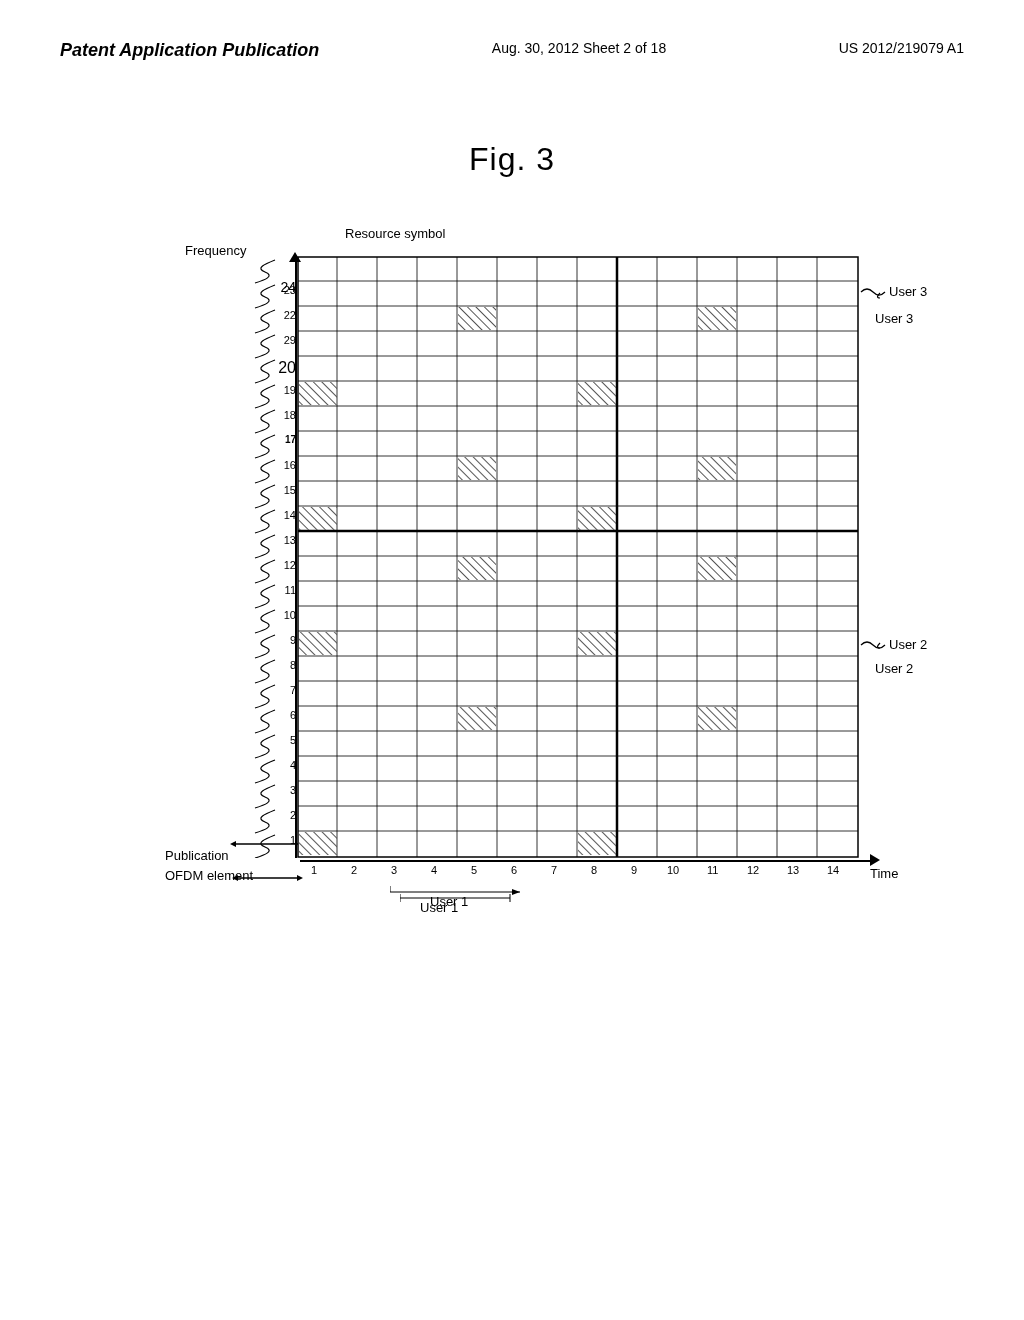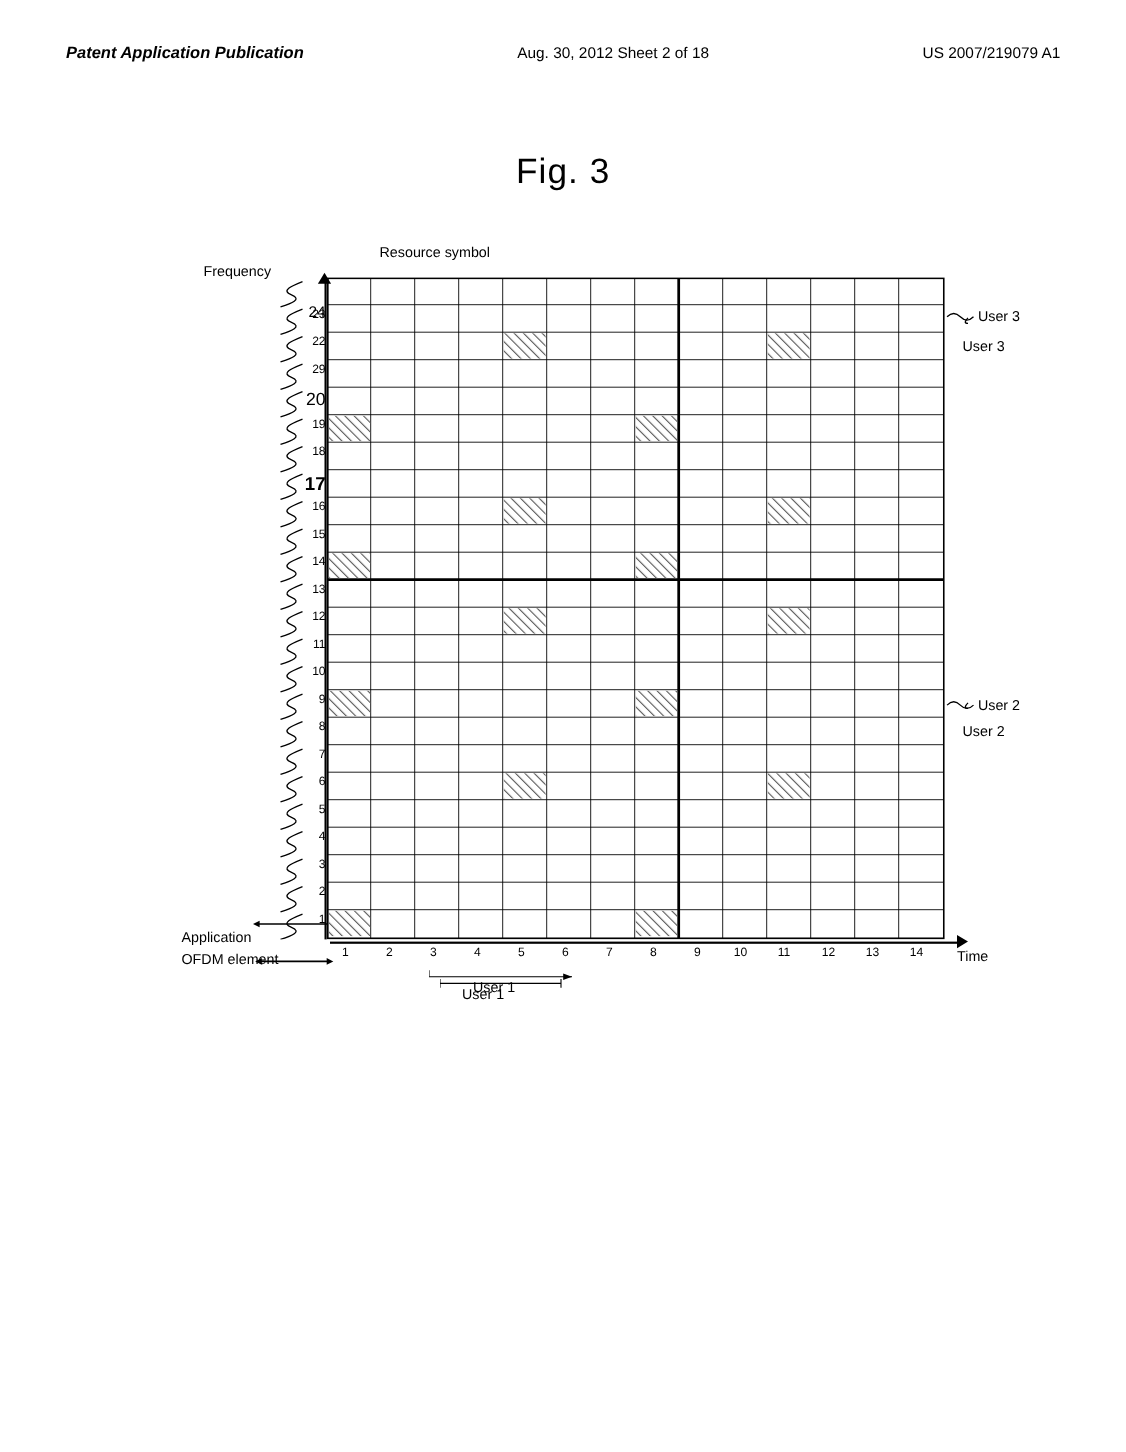--- a/index.html
+++ b/index.html
@@ -16,21 +16,21 @@
       display: flex;
       justify-content: space-between;
       align-items: flex-start;
       padding: 40px 60px 0 60px;
       font-size: 14px;
     }
 
     .header-left {
       font-style: italic;
       font-weight: bold;
-      font-size: 15px;
+      font-size: 18px;
       text-align: right;
     }
 
     .header-center {
       font-size: 14px;
       text-align: right;
     }
 
     .header-right {
       font-size: 14px;
@@ -94,21 +94,21 @@
       border-left: 10px solid #000;
     }
 
   </style>
 </head>
 <body>
 
 <div class="header">
   <div class="header-left">Patent Application Publication</div>
   <div class="header-center">Aug. 30, 2012   Sheet 2 of 18</div>
-  <div class="header-right">US 2007/219079 A1</div>
+  <div class="header-right">US 2012/219079 A1</div>
 </div>
 
 <div class="fig-title">Fig. 3</div>
 
 <div class="diagram-container">
 
   <div style="position:absolute; left:105px; top:25px; font-size:13px;">Frequency</div>
 
   <div style="position:absolute; left:265px; top:8px; font-size:13px;">Resource symbol</div>
 
@@ -201,21 +201,21 @@
 
   <div style="position:absolute; left:200px; top:38px; width:16px; height:600px;">
 
     <span style="position:absolute; right:0; top:3px; font-size:14px;margin-top:20px;">24</span>
     <span style="position:absolute; right:0; top:28px; font-size:11px;">23</span>
     <span style="position:absolute; right:0; top:53px; font-size:11px;">22</span>
     <span style="position:absolute; right:0; top:78px; font-size:11px;">29</span>
     <span style="position:absolute; right:0; top:103px; font-size:16px;">20</span>
     <span style="position:absolute; right:0; top:128px; font-size:11px;">19</span>
     <span style="position:absolute; right:0; top:153px; font-size:11px;">18</span>
-    <span style="position:absolute; right:0; top:178px; font-size:17px;font-weight:bold;">17</span>
+    <span style="position:absolute; right:0; top:178px; font-size:10px;font-weight:bold;">17</span>
     <span style="position:absolute; right:0; top:203px; font-size:11px;">16</span>
     <span style="position:absolute; right:0; top:228px; font-size:11px;">15</span>
     <span style="position:absolute; right:0; top:253px; font-size:11px;">14</span>
     <span style="position:absolute; right:0; top:278px; font-size:11px;">13</span>
     <span style="position:absolute; right:0; top:303px; font-size:11px;">12</span>
     <span style="position:absolute; right:0; top:328px; font-size:11px;">11</span>
     <span style="position:absolute; right:0; top:353px; font-size:11px;">10</span>
     <span style="position:absolute; right:0; top:378px; font-size:11px;">9</span>
     <span style="position:absolute; right:0; top:403px; font-size:11px;">8</span>
     <span style="position:absolute; right:0; top:428px; font-size:11px;">7</span>
@@ -242,21 +242,21 @@
     <span style="position:absolute; left:334px; font-size:11px;">9</span>
     <span style="position:absolute; left:370px; font-size:11px;">10</span>
     <span style="position:absolute; left:410px; font-size:11px;">11</span>
     <span style="position:absolute; left:450px; font-size:11px;">12</span>
     <span style="position:absolute; left:490px; font-size:11px;">13</span>
     <span style="position:absolute; left:530px; font-size:11px;">14</span>
   </div>
 
   <div style="position:absolute; left:790px; top:648px; font-size:13px;">Time</div>
 
-  <div style="position:absolute; left:85px; top:630px; font-size:13px;">Application</div>
+  <div style="position:absolute; left:85px; top:630px; font-size:13px;">Publication</div>
   <div style="position:absolute; left:85px; top:650px; font-size:13px;">OFDM element</div>
 
   <svg style="position:absolute; left:150px; top:652px; width:80px; height:16px;">
     <line x1="5" y1="8" x2="70" y2="8" stroke="#000" stroke-width="1.5"></line>
     <polygon points="2,8 8,5 8,11" fill="#000"></polygon>
     <polygon points="73,8 67,5 67,11" fill="#000"></polygon>
   </svg>
 
   <svg style="position:absolute; left:148px; top:618px; width:80px; height:16px;">
     <line x1="5" y1="8" x2="70" y2="8" stroke="#000" stroke-width="1.5"></line>

